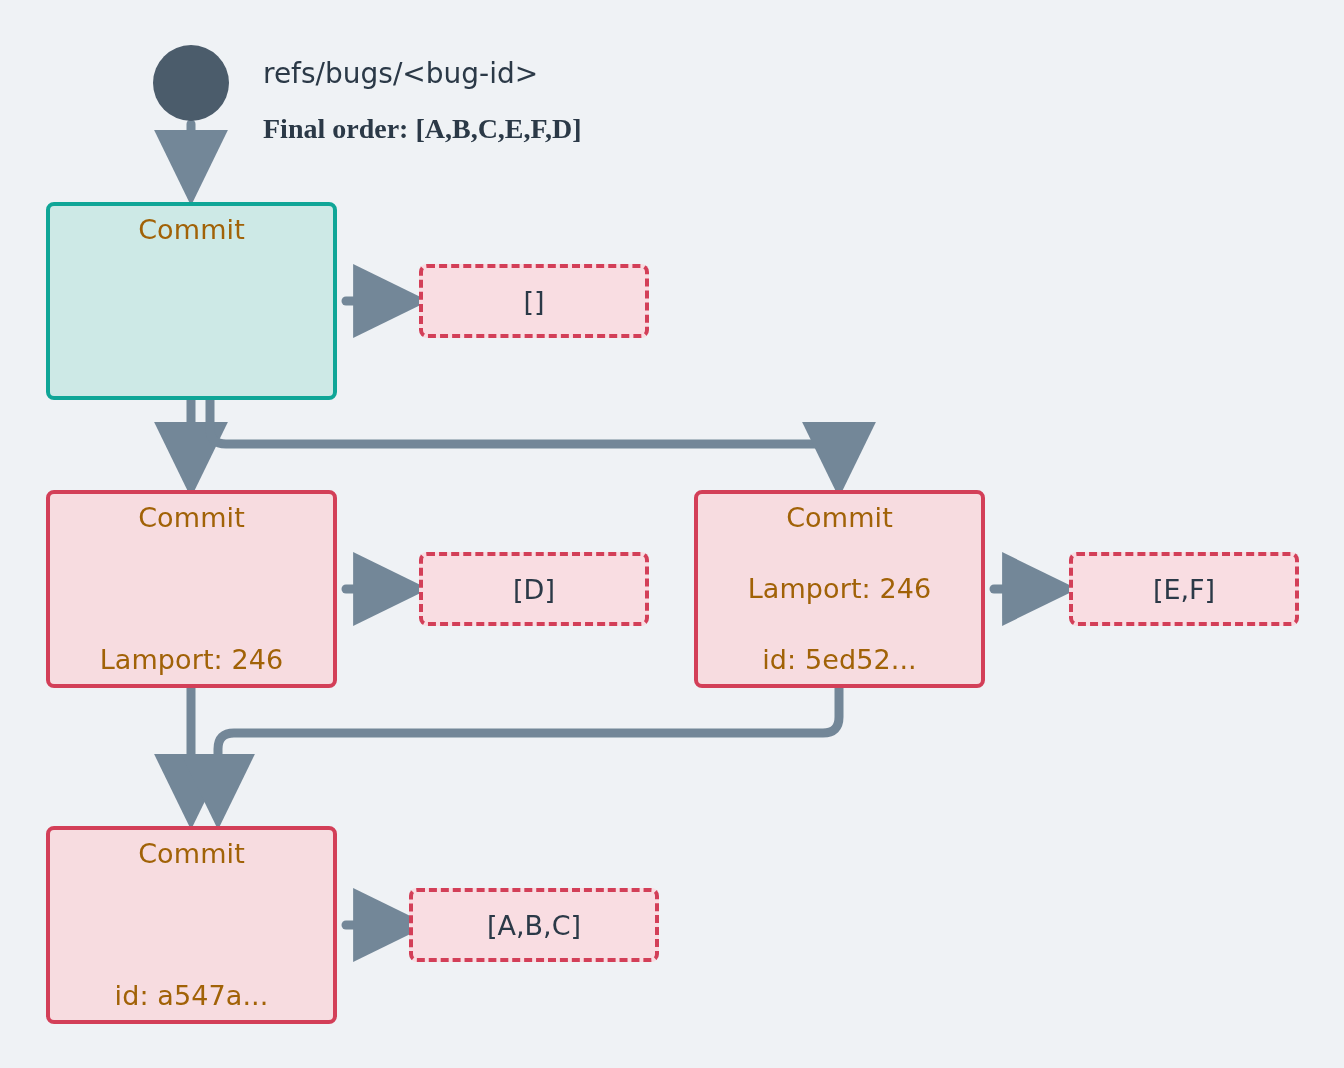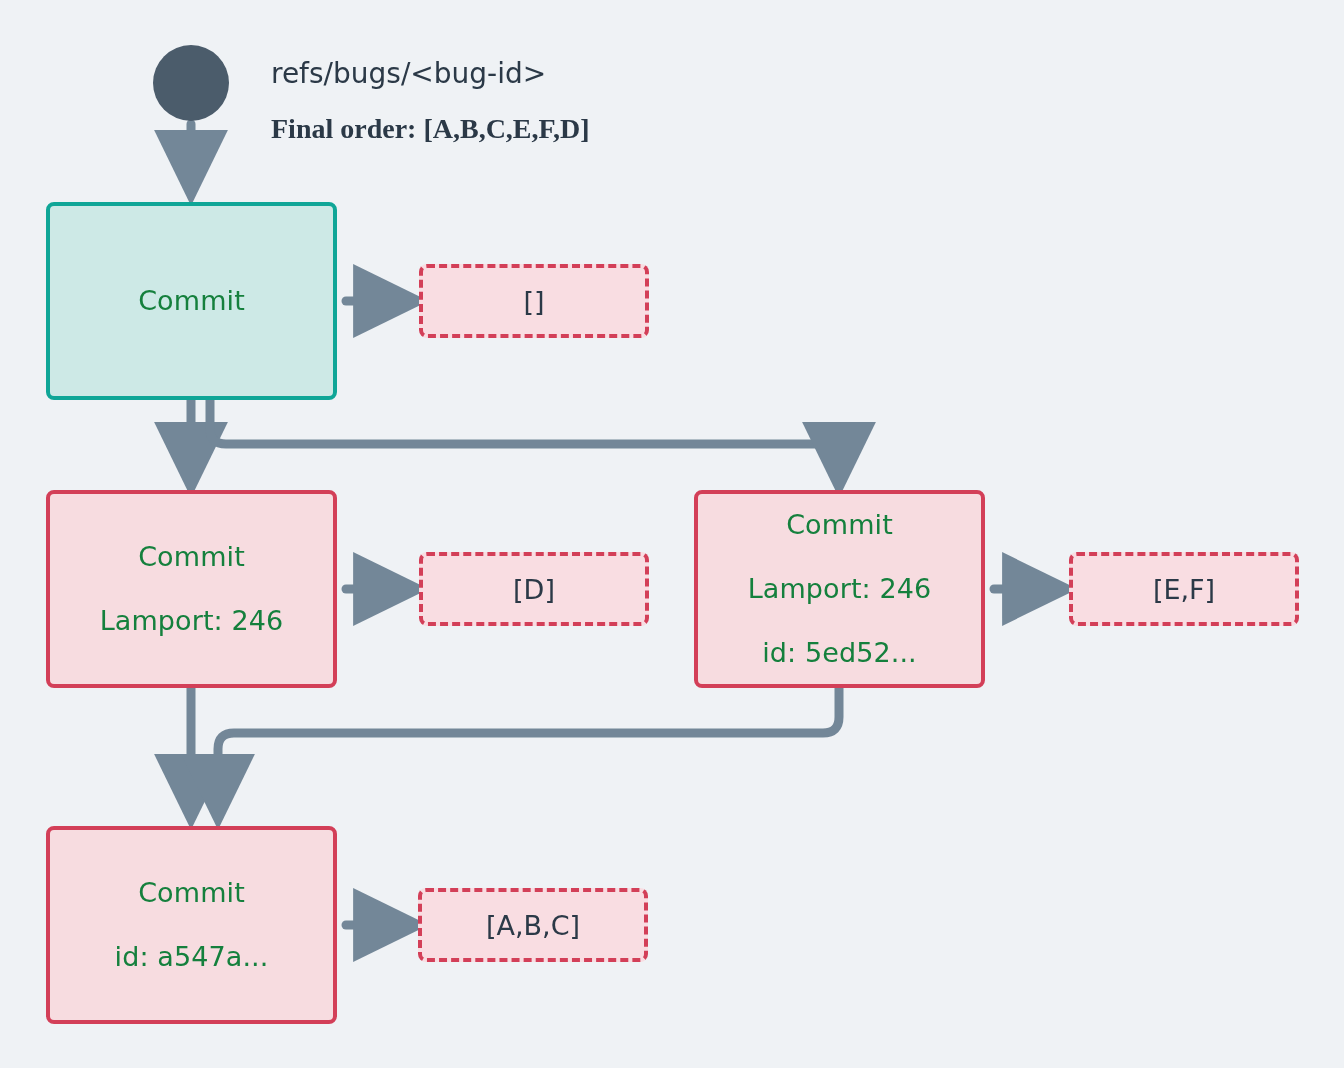--- a/index.html
+++ b/index.html
@@ -27,23 +27,23 @@
     width: 1344px;
     height: 1068px;
     pointer-events: none;
   }
   .node {
     position: absolute;
     box-sizing: border-box;
     display: flex;
     flex-direction: column;
     align-items: center;
-    justify-content: center;
+    justify-content: space-between;
     border-radius: 8px;
-    color: #15803d;
+    color: #a16207;
     font-size: 27px;
     line-height: 48px;
     letter-spacing: 0.1px;
     gap: 16px;
   }
   .commit-node {
     border-width: 4px;
     border-style: solid;
   }
   .commit-node.start {
@@ -116,21 +116,21 @@
     <path d="M839,688 L839,717 Q839,733 823,733 L234,733 Q218,733 218,749 L218,800" stroke="#738798" stroke-width="9" fill="none" stroke-linecap="round" stroke-linejoin="round" marker-end="url(#arrowhead)"></path>
 
     <path d="M346,301 L399,301" stroke="#738798" stroke-width="9" fill="none" stroke-linecap="round" marker-end="url(#arrowhead)"></path>
     <path d="M346,589 L399,589" stroke="#738798" stroke-width="9" fill="none" stroke-linecap="round" marker-end="url(#arrowhead)"></path>
     <path d="M994,589 L1048,589" stroke="#738798" stroke-width="9" fill="none" stroke-linecap="round" marker-end="url(#arrowhead)"></path>
     <path d="M346,925 L399,925" stroke="#738798" stroke-width="9" fill="none" stroke-linecap="round" marker-end="url(#arrowhead)"></path>
   </svg>
 
   <div class="ref-circle" style="left:153px; top:45px; width:76px; height:76px;"></div>
 
-  <div class="label-block" style="left:271px; top:56px;">
+  <div class="label-block" style="left:263px; top:56px;">
     <div class="ref-label">refs/bugs/&lt;bug-id&gt;</div>
     <div class="order-label">Final order: [A,B,C,E,F,D]</div>
   </div>
 
   <div class="node commit-node start" style="left:46px; top:202px; width:291px; height:198px;">
     <span class="node-line">Commit</span>
   </div>
 
   <div class="node commit-node pending" style="left:46px; top:490px; width:291px; height:198px;">
     <span class="node-line">Commit</span>
@@ -153,17 +153,17 @@
   </div>
 
   <div class="ops-node" style="left:419px; top:552px; width:230px; height:74px;">
     <span>[D]</span>
   </div>
 
   <div class="ops-node" style="left:1069px; top:552px; width:230px; height:74px;">
     <span>[E,F]</span>
   </div>
 
-  <div class="ops-node" style="left:418px; top:888px; width:230px; height:74px;">
+  <div class="ops-node" style="left:409px; top:888px; width:250px; height:74px;">
     <span>[A,B,C]</span>
   </div>
 
 </div>
 
 </body></html>

